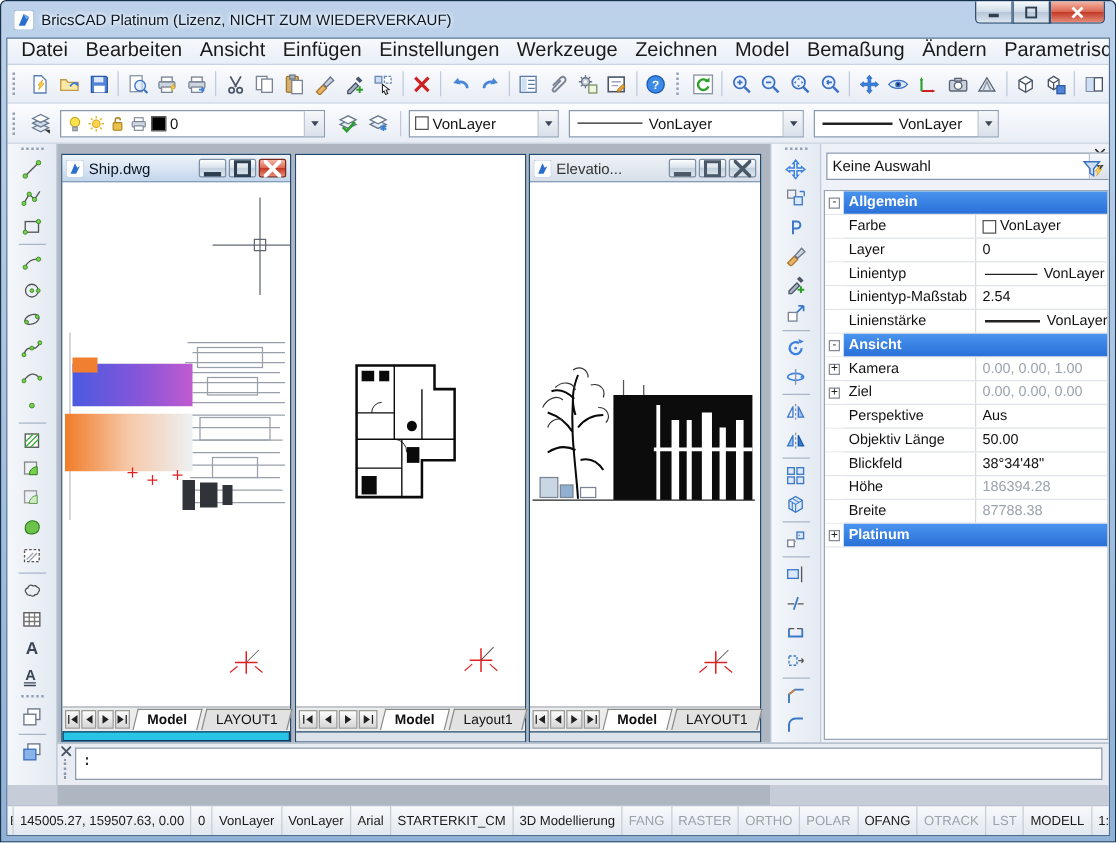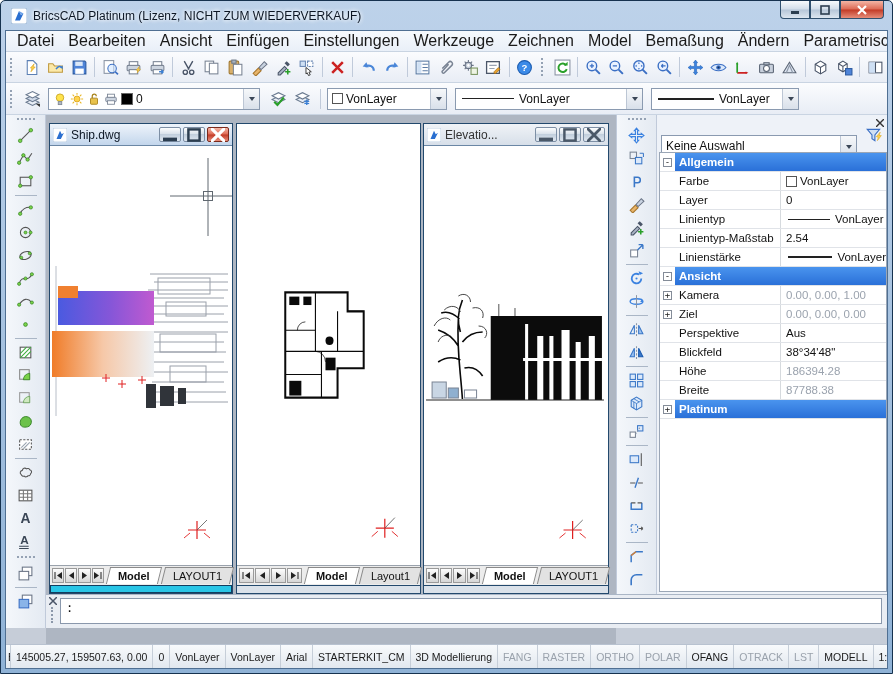--- a/index.html
+++ b/index.html
@@ -61,21 +61,21 @@
   .tab{padding:1px 9px;border:1px solid #8a8a8a;border-bottom:none;background:#e2e2e2;transform:skewX(-14deg);margin-left:3px;height:17px;display:flex;align-items:center}
   .tab>span{transform:skewX(14deg);white-space:nowrap}
   .tab.on{background:#fff;font-weight:bold}
   .dfoot{height:8px;border-top:1px solid #23496d}
   .dfoot.on{background:#29c5e6;border:1px solid #123c5e}
   .dfoot.off{background:#dbe2ea}
   
   .props{position:absolute;left:650px;top:0;width:233px;height:479px;background:#eef2f8;border-left:1px solid #c0cada}
   .pclose{position:absolute;top:1px;right:3px;width:13px;height:13px;display:flex;align-items:center;justify-content:center}
   .pclose svg{width:8px;height:8px}
-  .pselwrap{position:absolute;left:4px;top:20px;width:196px}
+  .pselwrap{position:absolute;left:4px;top:7px;width:227px}
   .pfunnel{position:absolute;left:205px;top:8px;width:24px;height:24px;display:flex;align-items:center;justify-content:center;border:1px solid transparent}
   .pfunnel svg{width:18px;height:18px}
   .pbody{position:absolute;left:2px;right:2px;top:37px;bottom:2px;background:#fff;border:1px solid #9aa6b6;overflow:hidden;font-size:11.5px}
   .prow{display:flex;height:19px;align-items:stretch;border-bottom:1px solid #e0e3e8}
   .pgut{width:15px;display:flex;align-items:center;justify-content:center;background:#fff}
   .pm{width:9px;height:9px;border:1px solid #848c98;background:#fff;font-size:9px;line-height:7px;text-align:center;color:#222;font-family:"DejaVu Sans Mono",monospace}
   .phd{flex:1;background:linear-gradient(#4a94ee,#2a70d8);color:#fff;font-weight:bold;display:flex;align-items:center;padding-left:4px}
   .plbl{width:106px;display:flex;align-items:center;padding-left:4px;border-right:1px solid #d6dade;color:#111;white-space:nowrap;overflow:hidden}
   .pval{flex:1;display:flex;align-items:center;padding-left:5px;color:#111;white-space:nowrap;overflow:hidden;gap:3px}
   .pval.muted{color:#9ba3ae}
@@ -1063,20 +1063,27 @@
           </div>
           <div class="prow">
             <span class="pgut"></span>
             <span class="plbl">Perspektive</span>
             <span class="pval">
                 <span>Aus</span>
               </span>
           </div>
           <div class="prow">
             <span class="pgut"></span>
+            <span class="plbl">Objektiv Länge</span>
+            <span class="pval">
+                <span>50.00</span>
+              </span>
+          </div>
+          <div class="prow">
+            <span class="pgut"></span>
             <span class="plbl">Blickfeld</span>
             <span class="pval">
                 <span>38°34'48"</span>
               </span>
           </div>
           <div class="prow">
             <span class="pgut"></span>
             <span class="plbl">Höhe</span>
             <span class="pval muted">
                 <span>186394.28</span>

